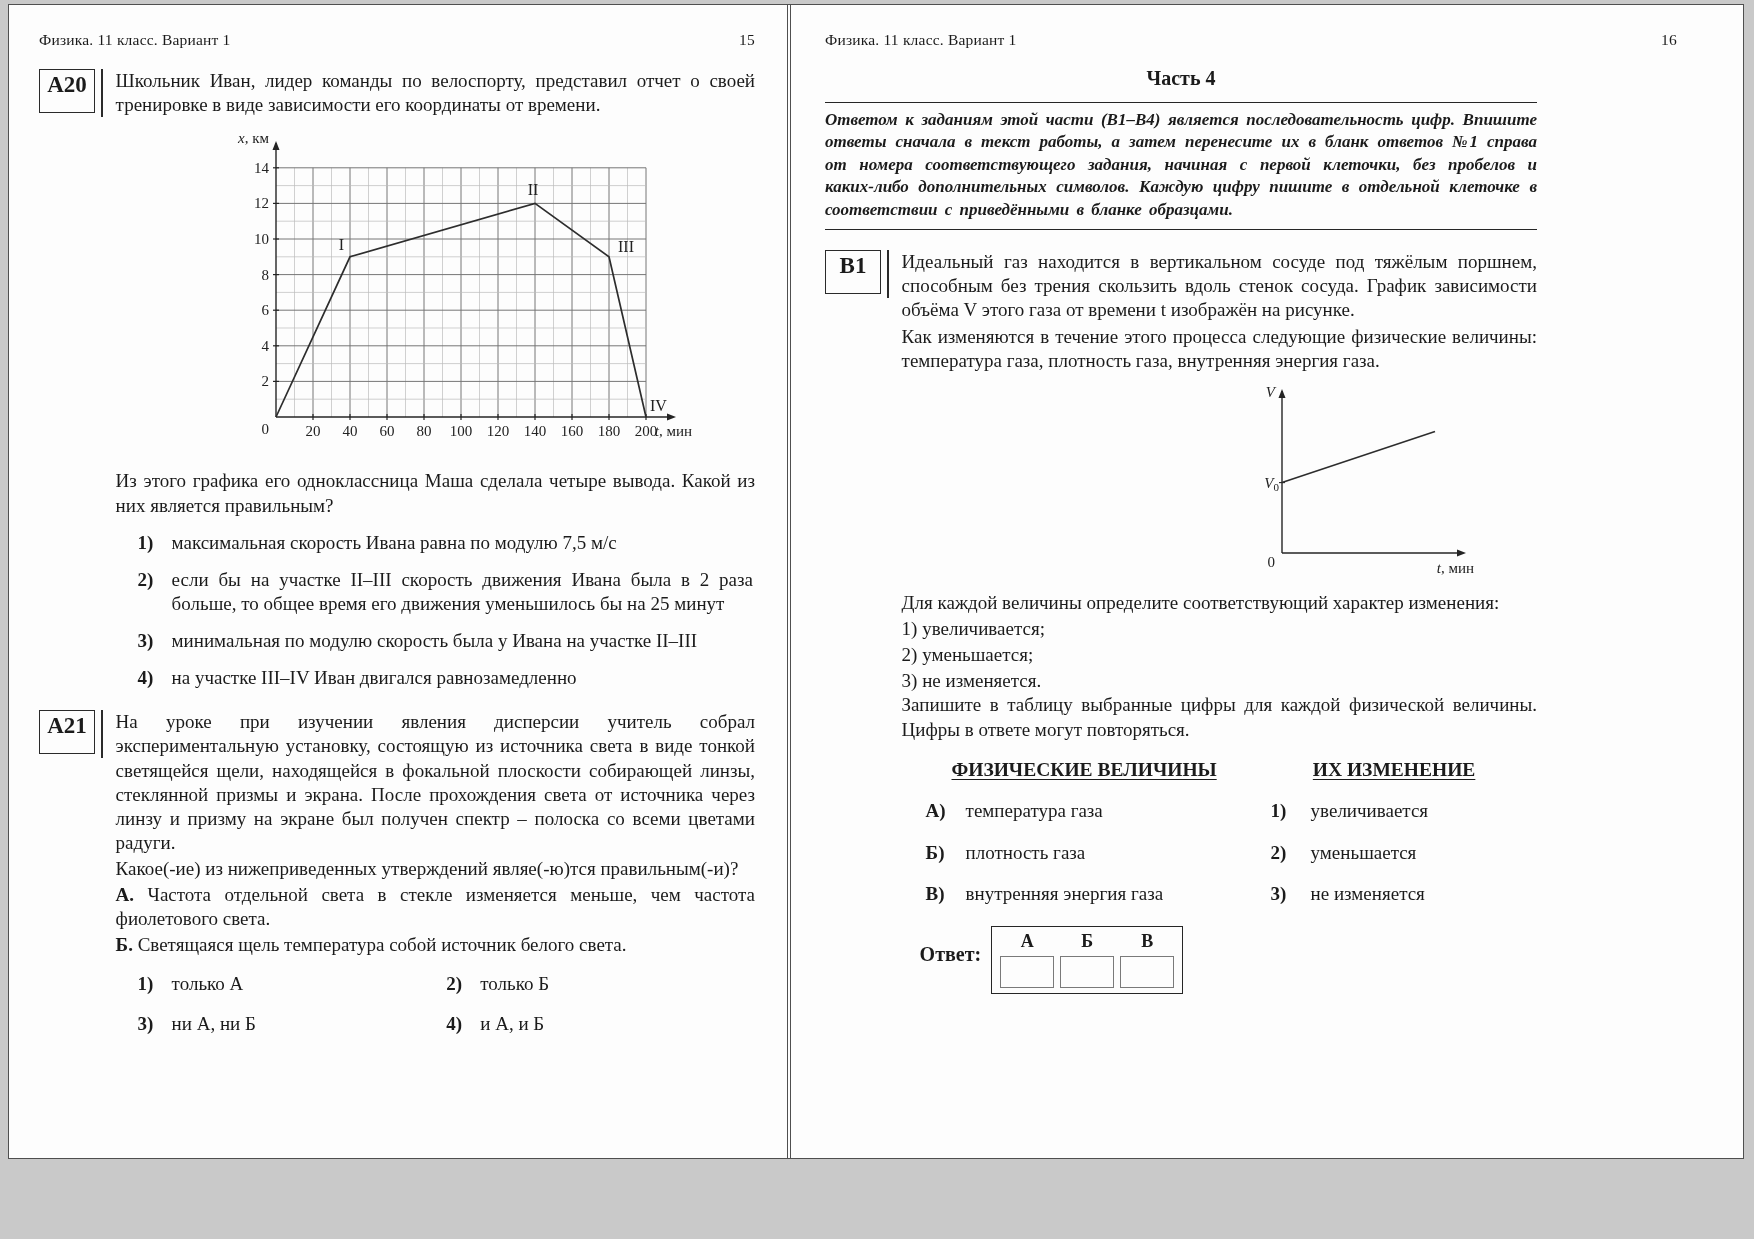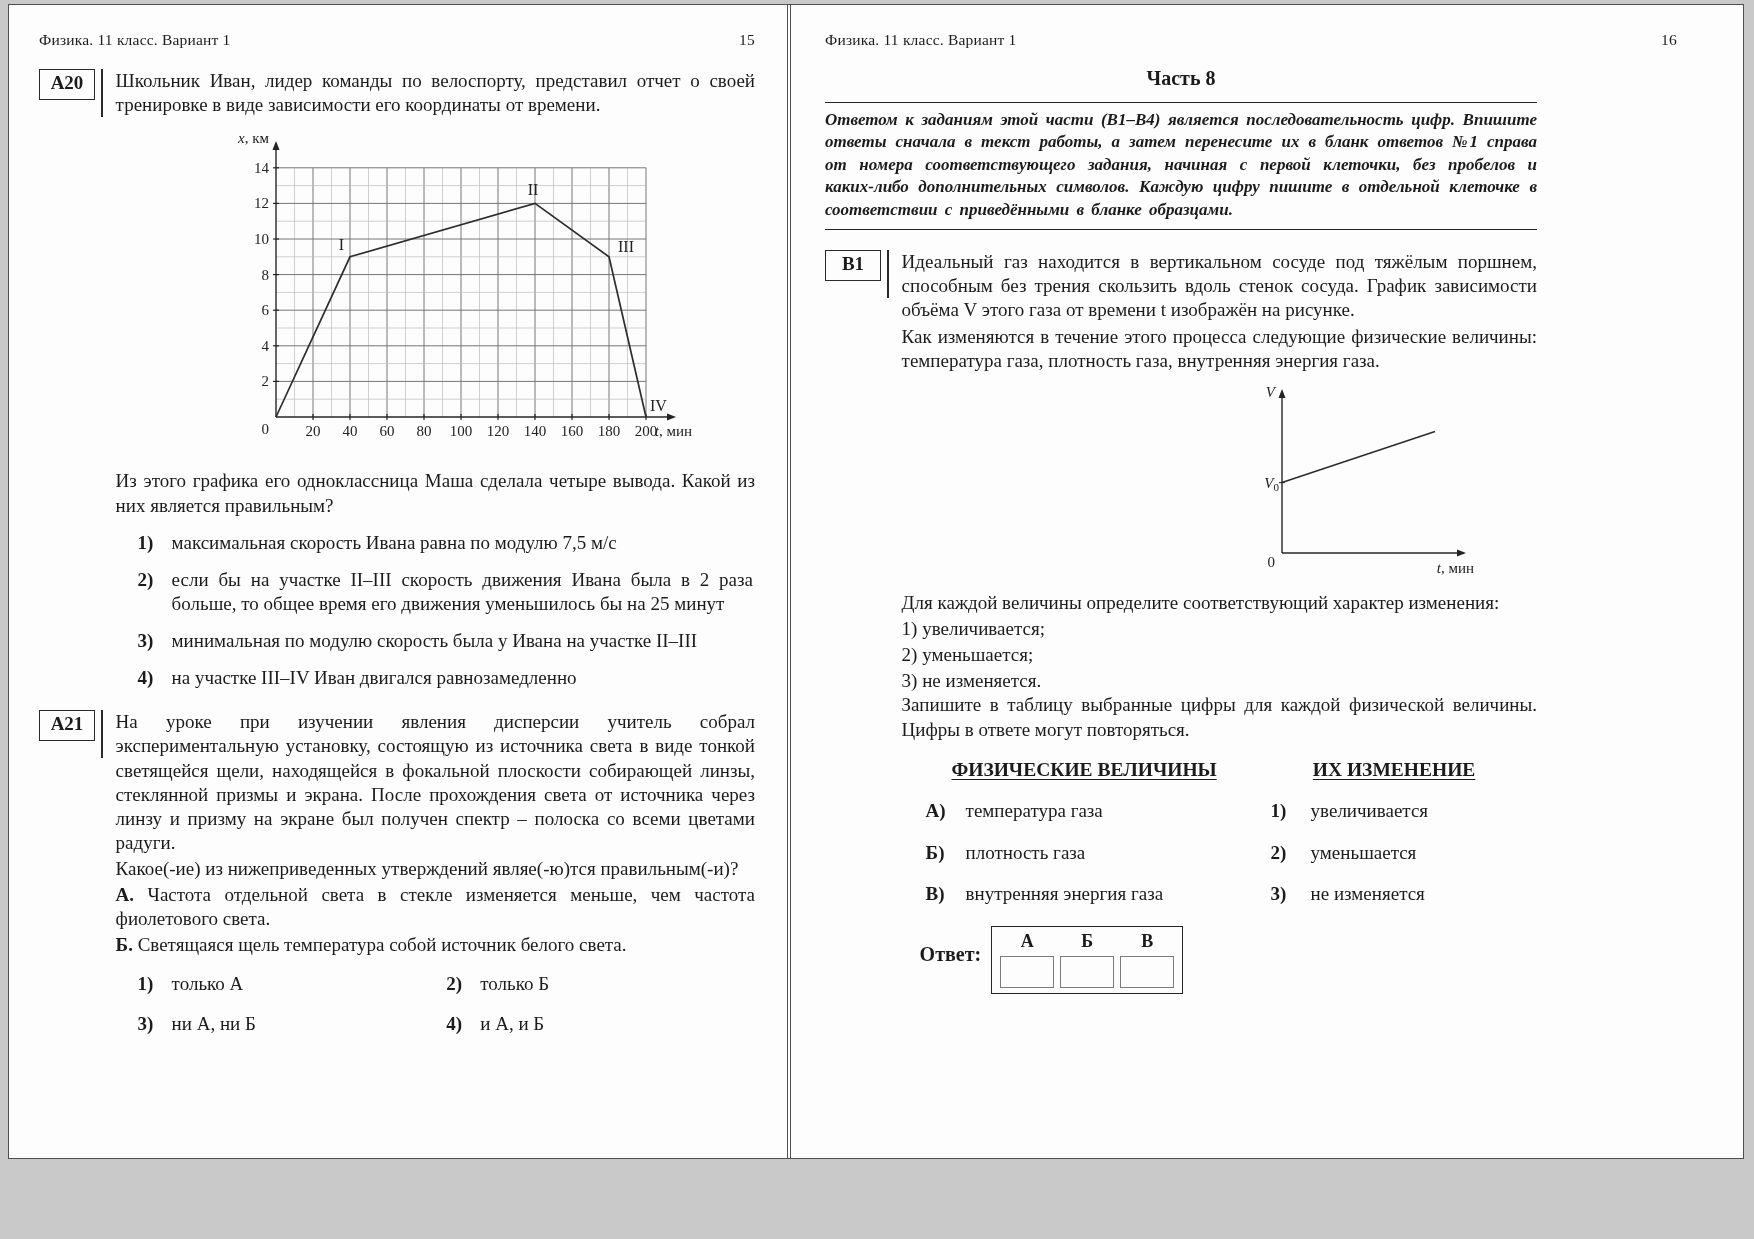--- a/index.html
+++ b/index.html
@@ -24,22 +24,22 @@
   .part-title{width:712px;text-align:center;font-weight:bold;font-size:20px;margin:18px 0 12px;}
   .rule{border:none;border-top:1.7px solid #262626;margin:0;width:712px;}
   .instr{
     font-weight:bold;font-style:italic;font-size:17px;line-height:1.32;
     text-align:justify;margin:6px 0 8px;word-spacing:3px;width:712px;
   }
   .task{display:flex;margin-top:20px;}
   .task-tag{flex:0 0 auto;display:flex;align-items:flex-start;}
   .task-box{
     display:inline-block;min-width:44px;text-align:center;
-    border:1.6px solid #2a2a2a;font-weight:bold;font-size:19px;
-    padding:2px 5px 5px;background:#fdfdfd;
+    border:1.6px solid #2a2a2a;font-weight:bold;font-size:23px;
+    padding:2px 5px 14px;background:#fdfdfd;
   }
   .task-rule{width:1.6px;background:#2a2a2a;height:48px;margin-left:6px;}
   .task-body{margin-left:13px;flex:1;font-size:19px;line-height:1.27;}
   .task-body p{margin:0 0 2px;}
   .just{text-align:justify;}
   .figwrap-a20{margin:10px 0 6px 108px;}
   .opt{display:flex;margin-top:13px;padding-left:22px;}
   .opt .num{font-weight:bold;flex:0 0 34px;}
   .opt .otext{flex:1;text-align:justify;padding-right:2px;}
   .optgrid{display:grid;grid-template-columns:1fr 1fr;row-gap:16px;margin-top:14px;padding-left:22px;}
@@ -218,21 +218,21 @@
     </div>
   </div>
 
   <div class="page page-right">
     <div class="pg-header">
       <span>Физика. 11 класс. Вариант 1</span>
       <span>16</span>
     </div>
 
     <div class="content-r">
-      <div class="part-title">Часть 8</div>
+      <div class="part-title">Часть 4</div>
       <hr class="rule">
       <p class="instr">Ответом к заданиям этой части (В1–В4) является последовательность цифр. Впишите ответы сначала в текст работы, а затем перенесите их в бланк ответов №1 справа от номера соответствующего задания, начиная с первой клеточки, без пробелов и каких-либо дополнительных символов. Каждую цифру пишите в отдельной клеточке в соответствии с приведёнными в бланке образцами.</p>
       <hr class="rule">
 
       <div class="task">
         <div class="task-tag">
           <span class="task-box">В1</span>
           <span class="task-rule"></span>
         </div>
         <div class="task-body">

